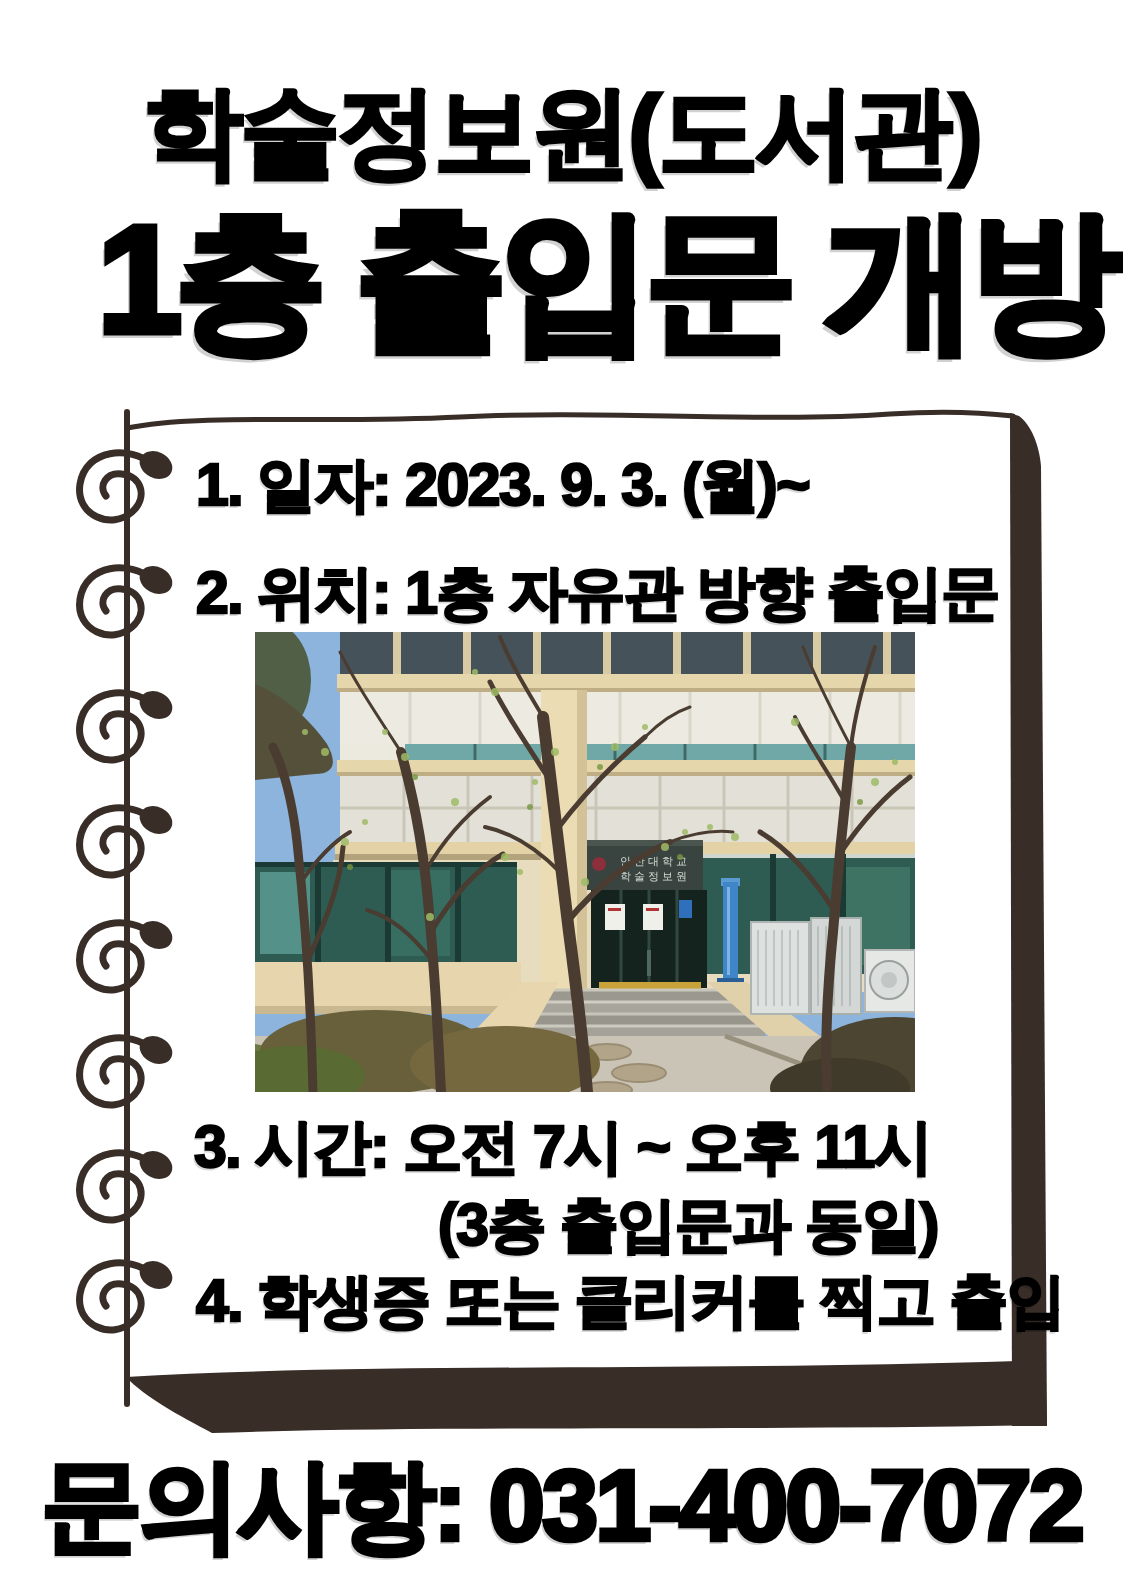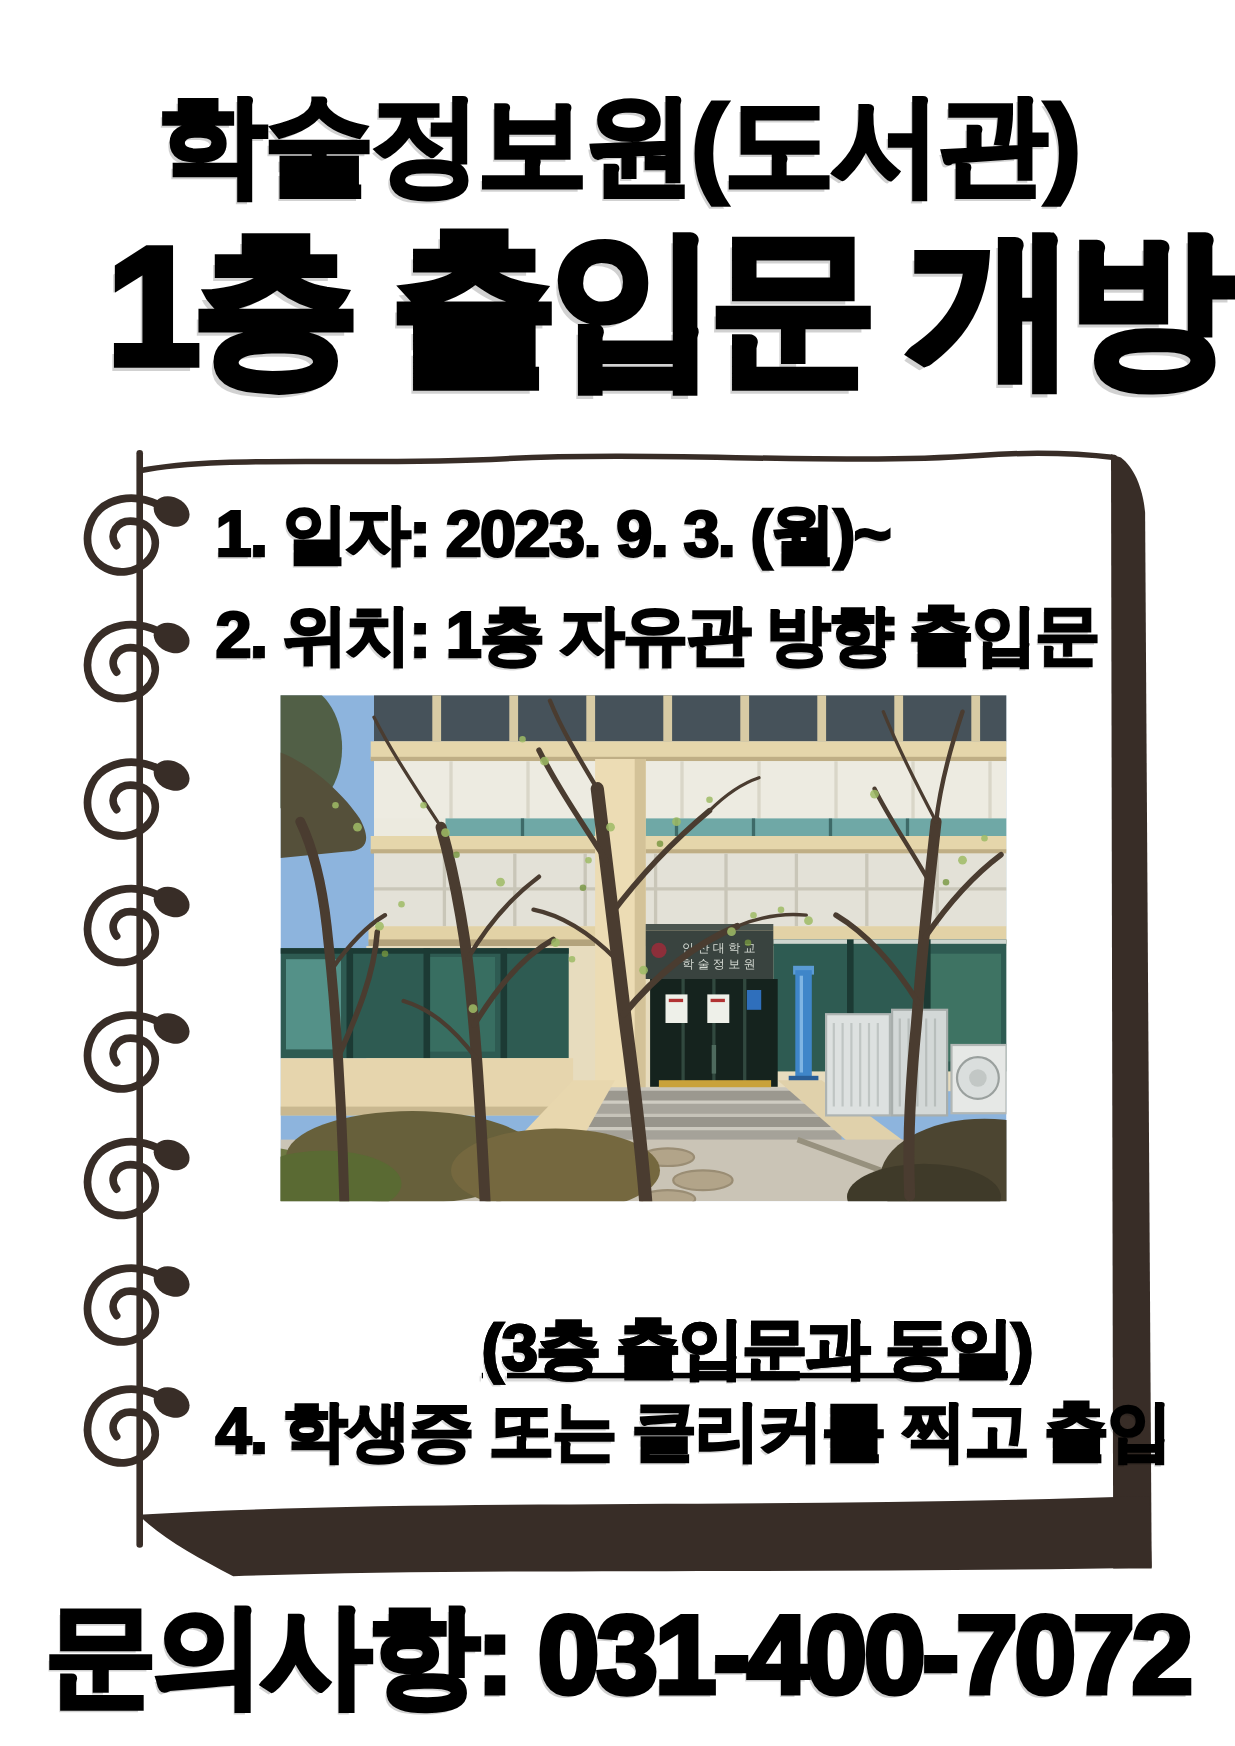--- a/index.html
+++ b/index.html
@@ -13,23 +13,23 @@
     text-shadow:-3px 4px 0 rgba(0,0,0,0.18);white-space:nowrap;}
   .title{position:absolute;top:200px;left:0;width:100%;text-align:center;
     font-size:152px;font-weight:bold;line-height:1.05;letter-spacing:-7px;
     -webkit-text-stroke:7px #000;
     text-shadow:-5px 6px 0 rgba(0,0,0,0.18);white-space:nowrap;padding-left:45px;}
 
   .note-item{position:absolute;font-size:59px;font-weight:bold;line-height:1;
     letter-spacing:-1.5px;-webkit-text-stroke:2.4px #000;
     text-shadow:-2px 3px 0 rgba(0,0,0,0.15);white-space:nowrap;}
   #item1{top:456px;left:196px;}
-  #item2{top:548px;left:196px;text-align:right;}
+  #item2{top:564px;left:196px;text-align:right;}
   #item3a{top:1118px;left:194px;}
-  #item3b{top:1196px;left:438px;text-decoration:underline;}
+  #item3b{top:1196px;left:438px;}
   #item4{top:1272px;left:196px;}
 
   .deco-svg{position:absolute;left:60px;top:400px;width:1020px;height:1045px;}
   .photo-svg{position:absolute;left:255px;top:632px;width:660px;height:460px;}
 
   .footer{position:absolute;top:1450px;left:0;width:100%;text-align:center;
     font-size:101px;font-weight:bold;line-height:1.1;letter-spacing:-3px;
     -webkit-text-stroke:4.5px #000;
     text-shadow:-3px 4px 0 rgba(0,0,0,0.18);white-space:nowrap;}
 </style>
@@ -287,18 +287,19 @@
     <g fill="#76963f" opacity="0.8">
       <circle cx="95" cy="235" r="3"></circle>
         <circle cx="160" cy="145" r="3"></circle>
         <circle cx="275" cy="175" r="3"></circle>
       <circle cx="345" cy="135" r="3"></circle>
         <circle cx="425" cy="225" r="3"></circle>
         <circle cx="605" cy="170" r="3"></circle>
     </g>
   </svg>
 
+  <div class="note-item" id="item3a">3. 시간: 오전 7시 ~ 오후 11시</div>
   <div class="note-item" id="item3b">(3층 출입문과 동일)</div>
   <div class="note-item" id="item4">4. 학생증 또는 클리커를 찍고 출입</div>
 
   <div class="footer">문의사항: 031-400-7072</div>
 
 </div>
 
 </body></html>

